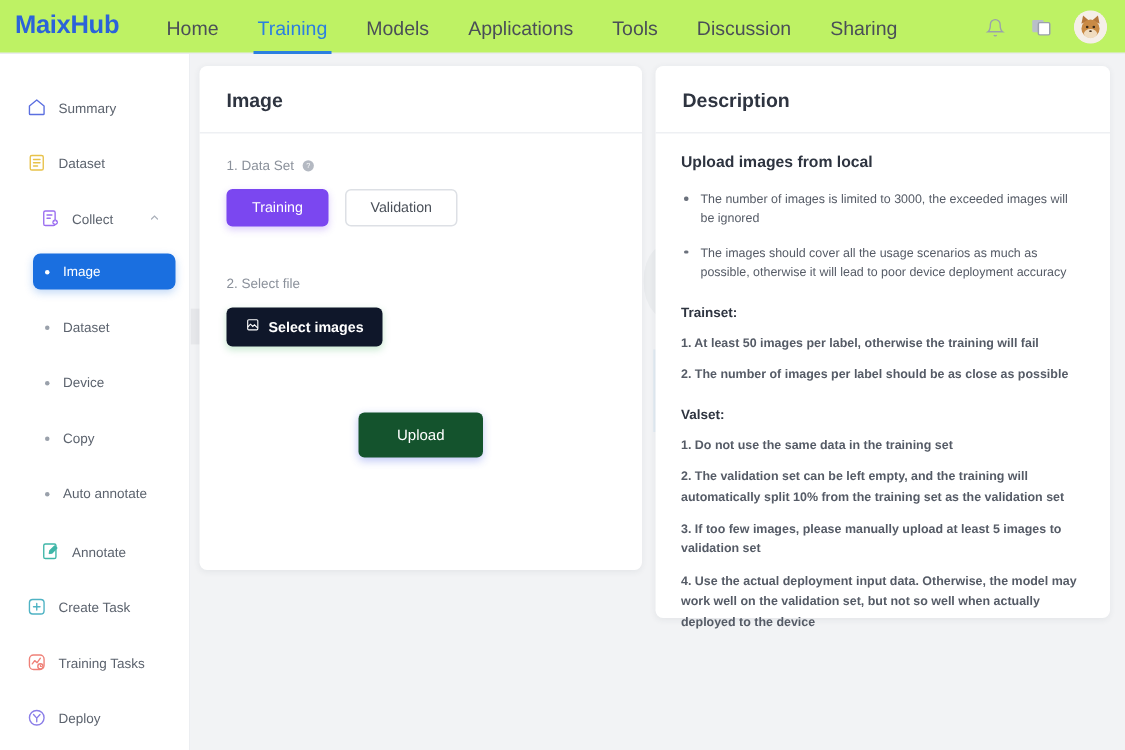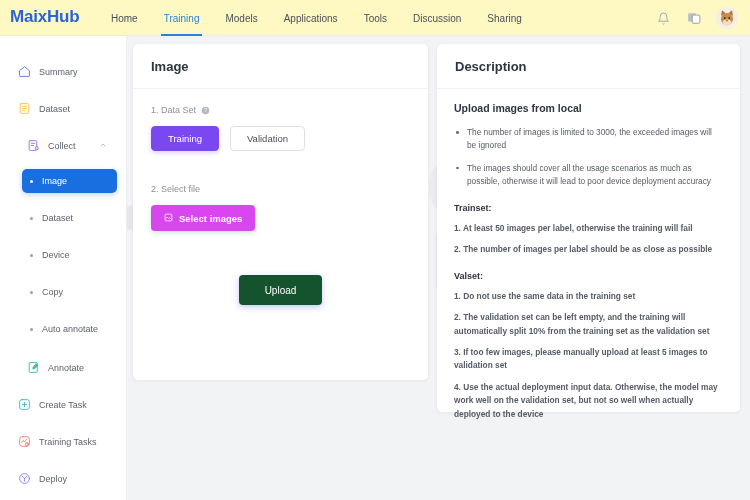--- a/index.html
+++ b/index.html
@@ -41,42 +41,42 @@
     position: absolute;
     left: 70px; top: 112px;
     width: 170px; height: 170px;
     opacity: .075;
   }
 
   
   .topnav {
     position: absolute; left: 0; top: 0;
     width: 750px; height: 36px;
-    background: #fef9c3;
+    background: #bef264;
     border-bottom: 1px solid #e9ebef;
     z-index: 60;
   }
   .brand {
     position: absolute; left: 10px; top: 7px;
     font-size: 17px; font-weight: bold;
     color: #2b63d9;
     letter-spacing: -0.2px;
   }
   .nav-items {
     position: absolute; left: 98px; top: 0;
     height: 36px;
     display: flex; align-items: center;
     gap: 0px;
   }
   .nav-item {
     position: relative;
     height: 36px;
     display: flex; align-items: center;
     padding: 0 13px;
-    font-size: 10px;
+    font-size: 13px;
     color: #4a4f57;
     cursor: pointer;
     white-space: nowrap;
   }
   .nav-item.active { color: #2b7fe0; }
   .nav-item.active::after {
     content: "";
     position: absolute;
     left: 10px; right: 10px; bottom: 0;
     height: 2px;
@@ -200,21 +200,21 @@
     background: #7b47f0;
     border-color: #7b47f0;
     color: #ffffff;
     box-shadow: 0 2px 5px rgba(123,71,240,.25);
   }
   .green-btn {
     display: inline-flex; align-items: center; gap: 6px;
     height: 26px;
     padding: 0 13px;
     border-radius: 4px;
-    background: #d946ef;
+    background: #0f172a;
     color: #ffffff;
     font-size: 9.5px; font-weight: bold;
     cursor: pointer;
     box-shadow: 0 2px 5px rgba(46,171,79,.25);
   }
   .upload-wrap {
     display: flex; justify-content: center;
     margin-top: 44px;
   }
   .blue-btn {

